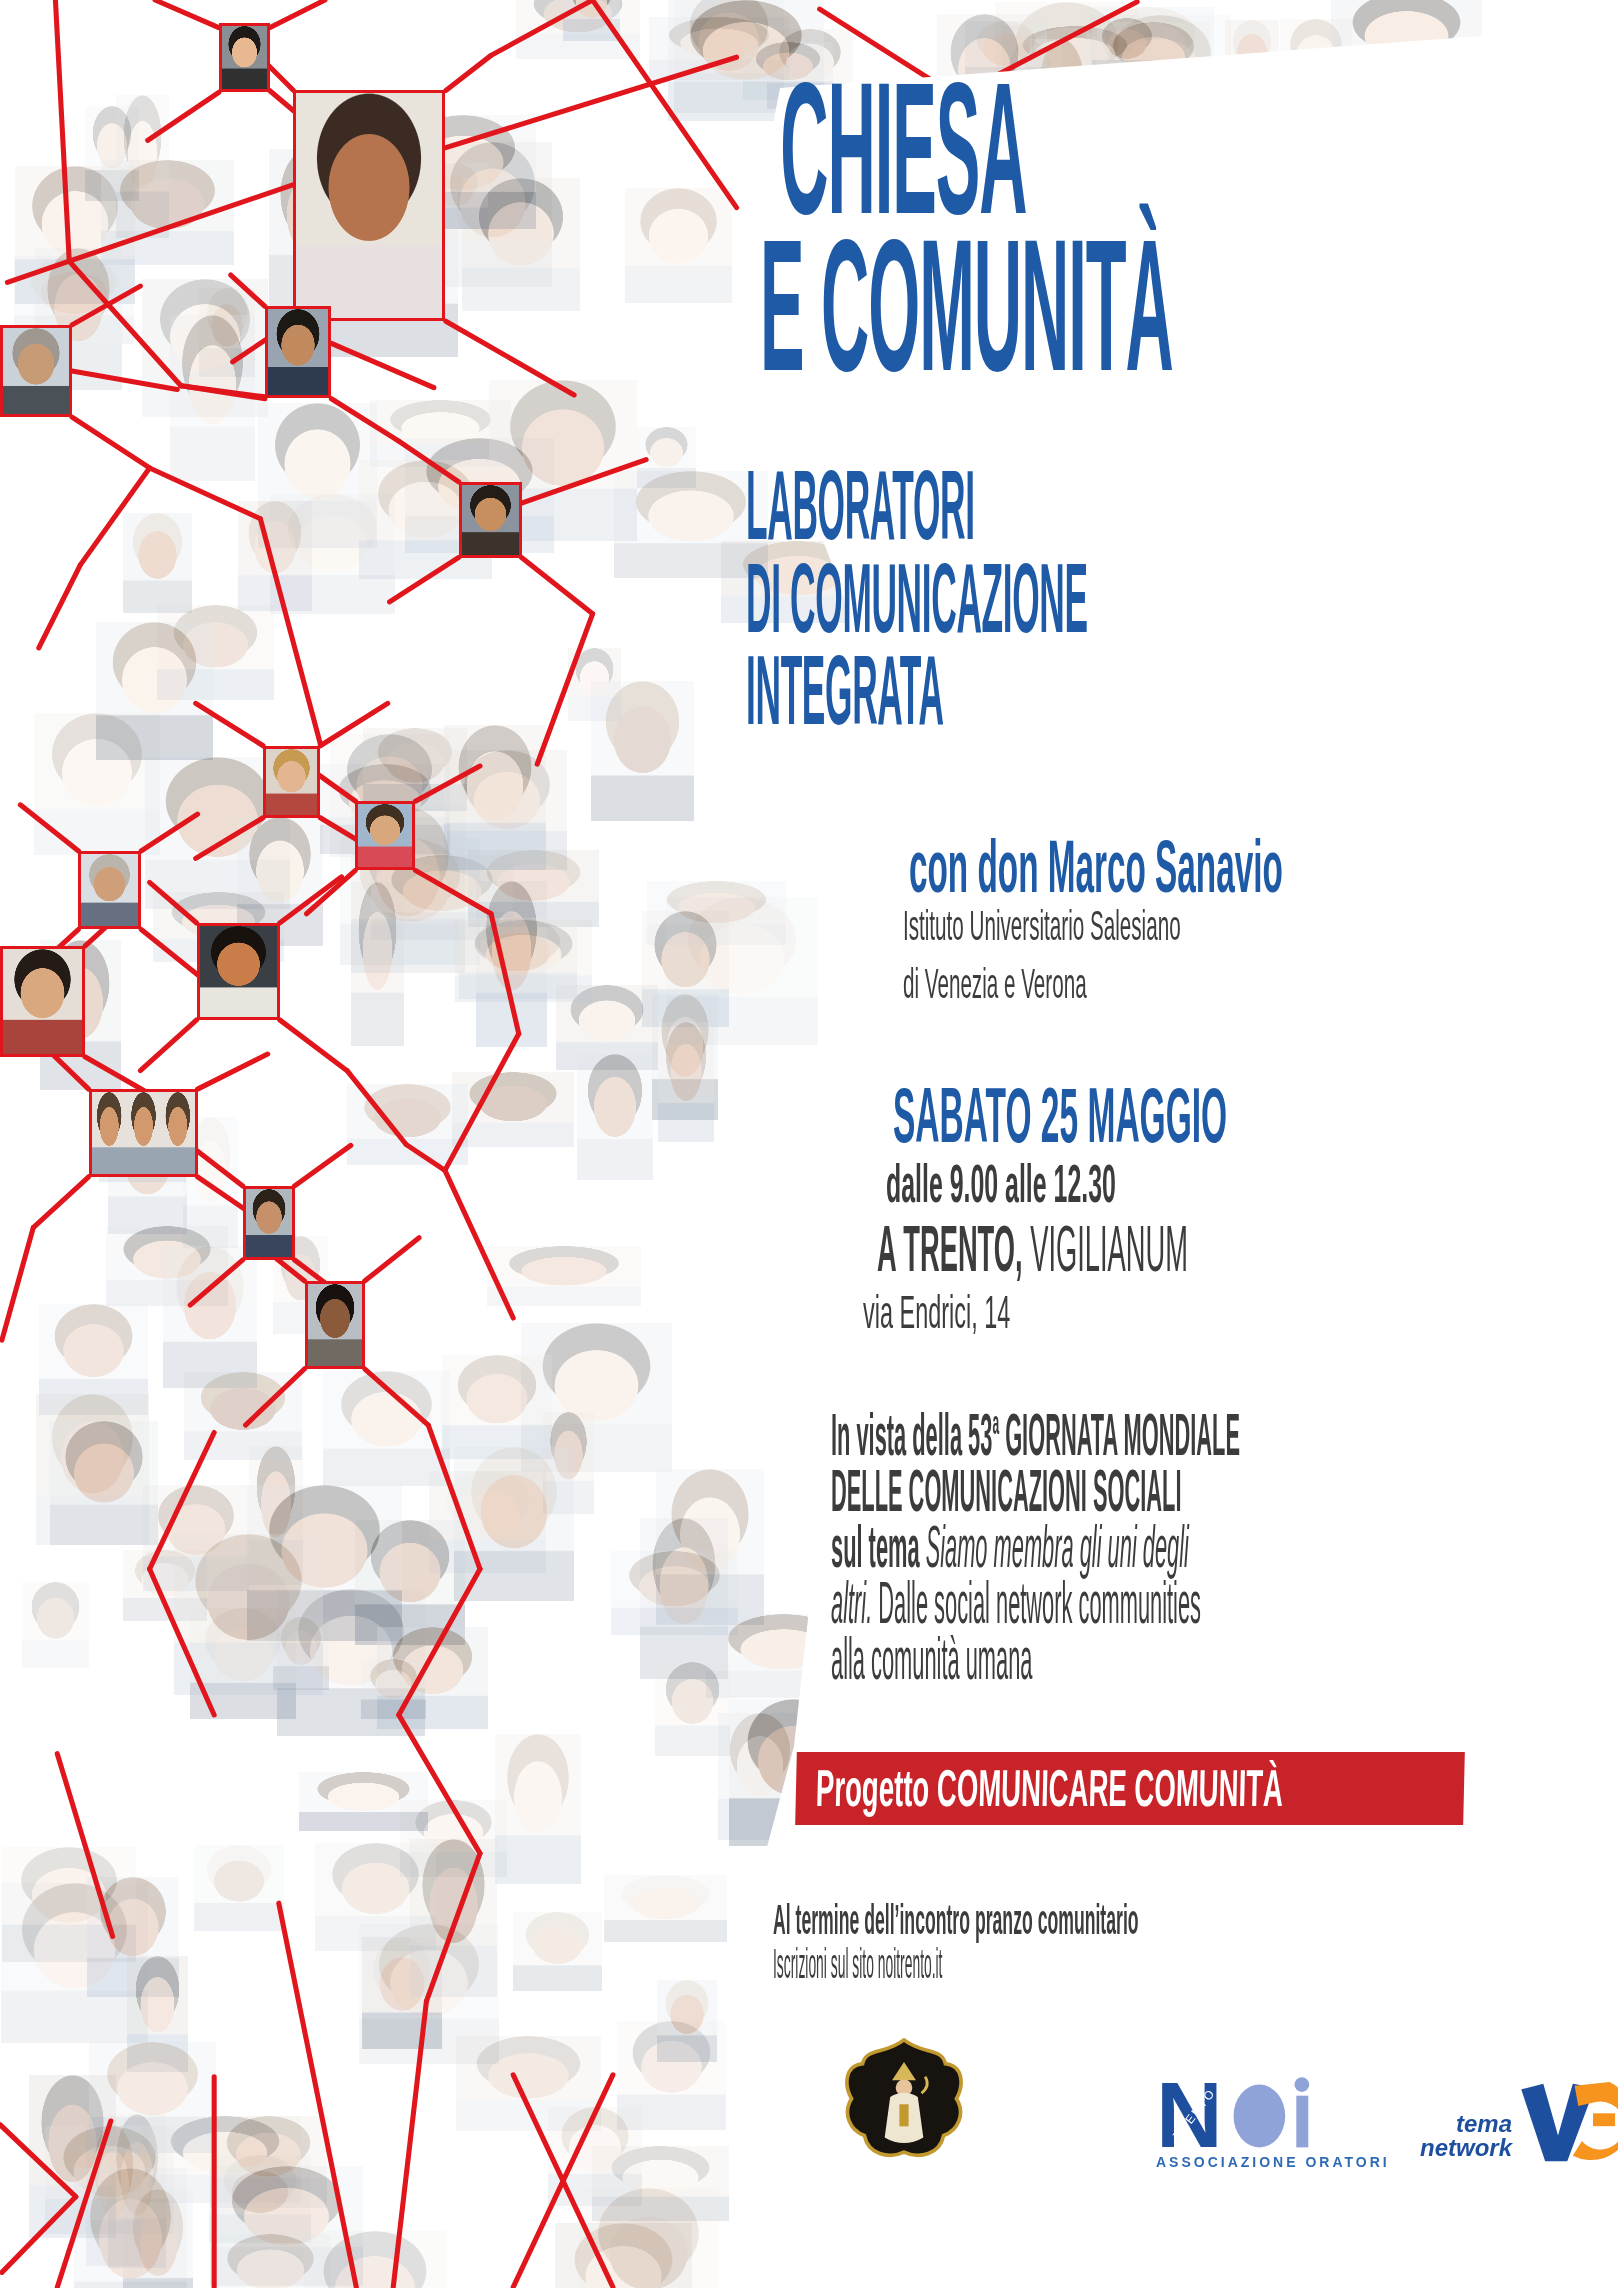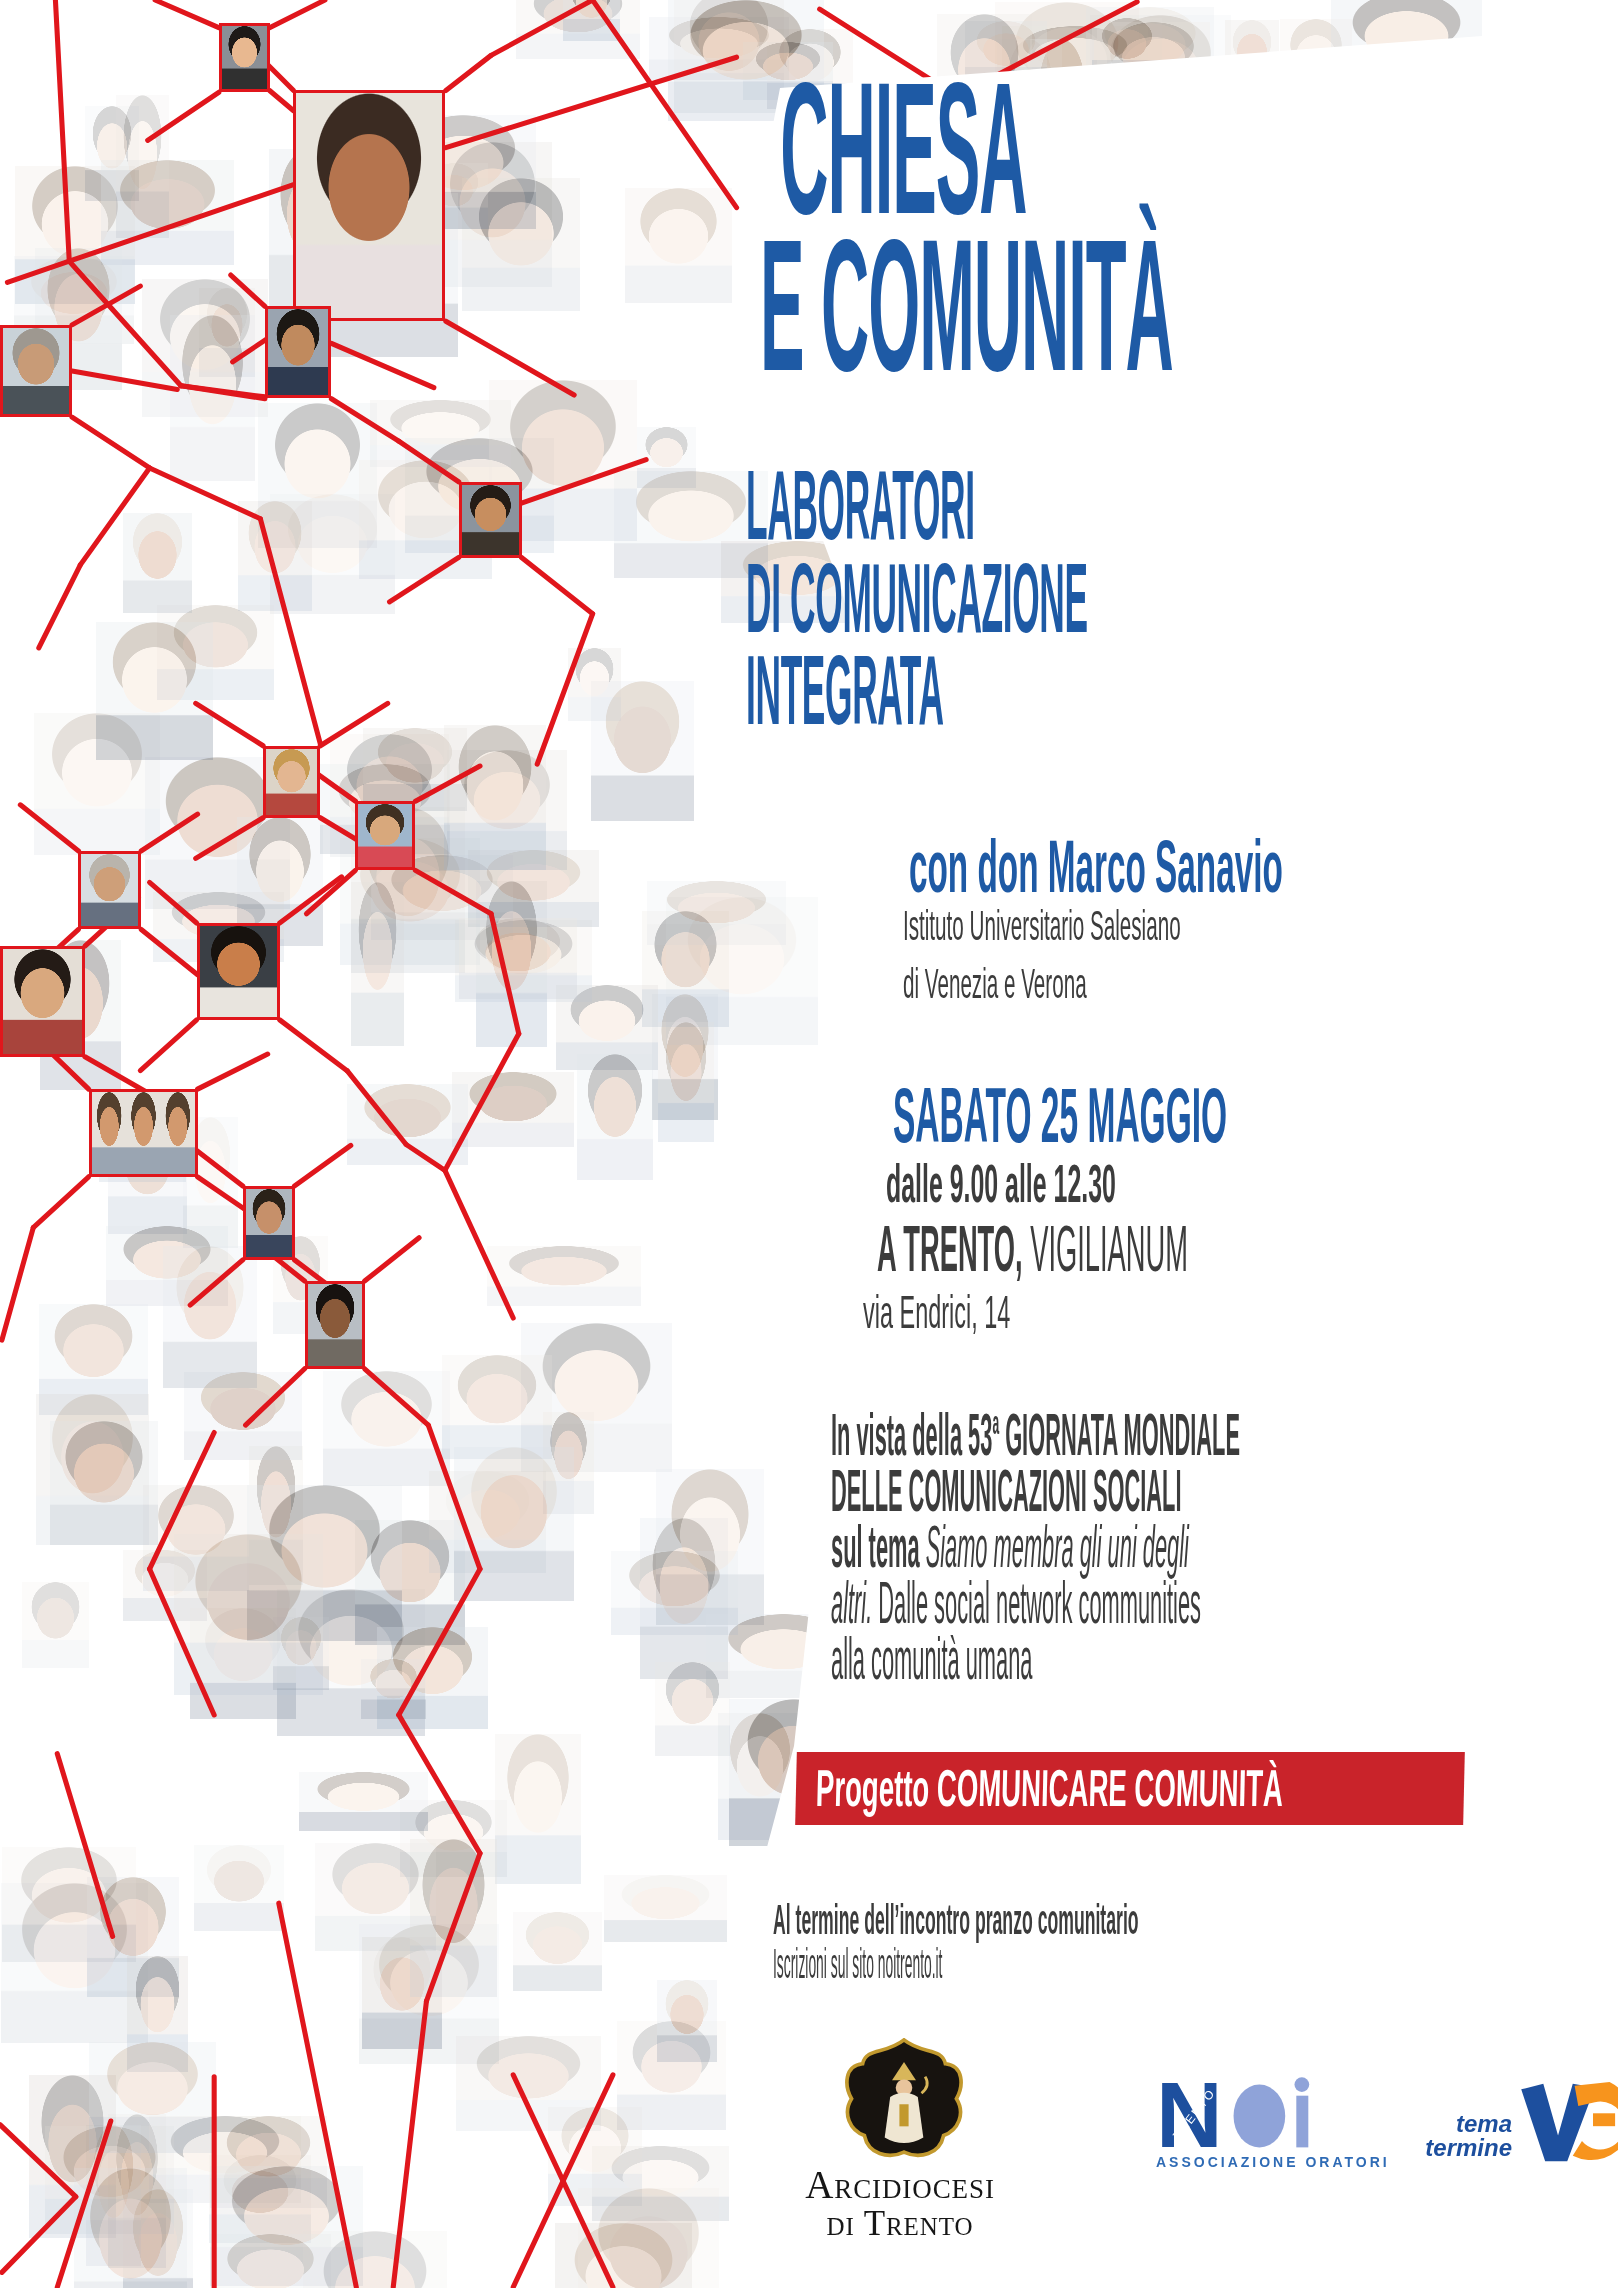--- a/index.html
+++ b/index.html
@@ -367,37 +367,33 @@
     <svg id="crest" class="abs" width="138" height="127" viewBox="0 0 150 138">
       <path d="M75,2 C95,18 116,10 120,28 C140,30 140,52 132,66 C142,82 134,100 118,106
                C114,126 92,132 75,124 C58,132 36,126 32,106 C16,100 8,82 18,66
                C10,52 10,30 30,28 C34,10 55,18 75,2 Z" fill="#17130F" stroke="#C2992E" stroke-width="4"></path>
       <polygon points="75,26 88,46 62,46" fill="#D8B65A"></polygon>
       <circle cx="75" cy="54" r="9" fill="#E8C49C"></circle>
       <path d="M60,64 C70,58 80,58 90,64 L96,108 C82,116 68,116 54,108 Z" fill="#EFE6D2"></path>
       <path d="M70,72 L80,72 L80,96 L70,96 Z" fill="#C2992E"></path>
       <path d="M94,60 q10,-8 4,-18" stroke="#D8B65A" stroke-width="3" fill="none"></path>
     </svg>
-    <div id="crest-text" class="abs">
-      <div class="c1">Arcidiocesi</div>
-      <div class="c2">di Trento</div>
-    </div>
 
     <svg id="noi" class="abs" width="240" height="78" viewBox="0 0 260 84">
       <text x="0" y="76" font-family="Liberation Sans, sans-serif" font-size="100" font-weight="bold" fill="#1D4F9E">N</text>
       <text transform="rotate(-52 36 44)" x="10" y="50" font-family="Liberation Sans, sans-serif" font-size="13" letter-spacing="2" fill="#FFFFFF">TRENTO</text>
       <ellipse cx="112" cy="42" rx="28" ry="34" fill="#8FA3D9"></ellipse>
       <rect x="152" y="20" width="13" height="56" fill="#8FA3D9"></rect>
       <ellipse cx="158" cy="8" rx="8" ry="8" fill="#8FA3D9"></ellipse>
     </svg>
     <div id="noi-caption" class="abs nw">ASSOCIAZIONE ORATORI</div>
 
     <div id="vt-text" class="abs">
       <div>tema</div>
-      <div>termine</div>
+      <div>network</div>
     </div>
     <svg id="vt-mark" class="abs" width="98" height="81" viewBox="0 0 106 88">
       <polygon points="0,8 24,2 40,58 56,2 80,6 50,86 26,86" fill="#1D4F9E"></polygon>
       <path d="M58,4 L96,0 A44,44 0 1 1 56,80 L66,64 A26,26 0 1 0 80,22 L62,26 Z" fill="#F7941D"></path>
       <rect x="78" y="34" width="24" height="14" fill="#F7941D"></rect>
     </svg>
 
   </div>
 </div>
 

